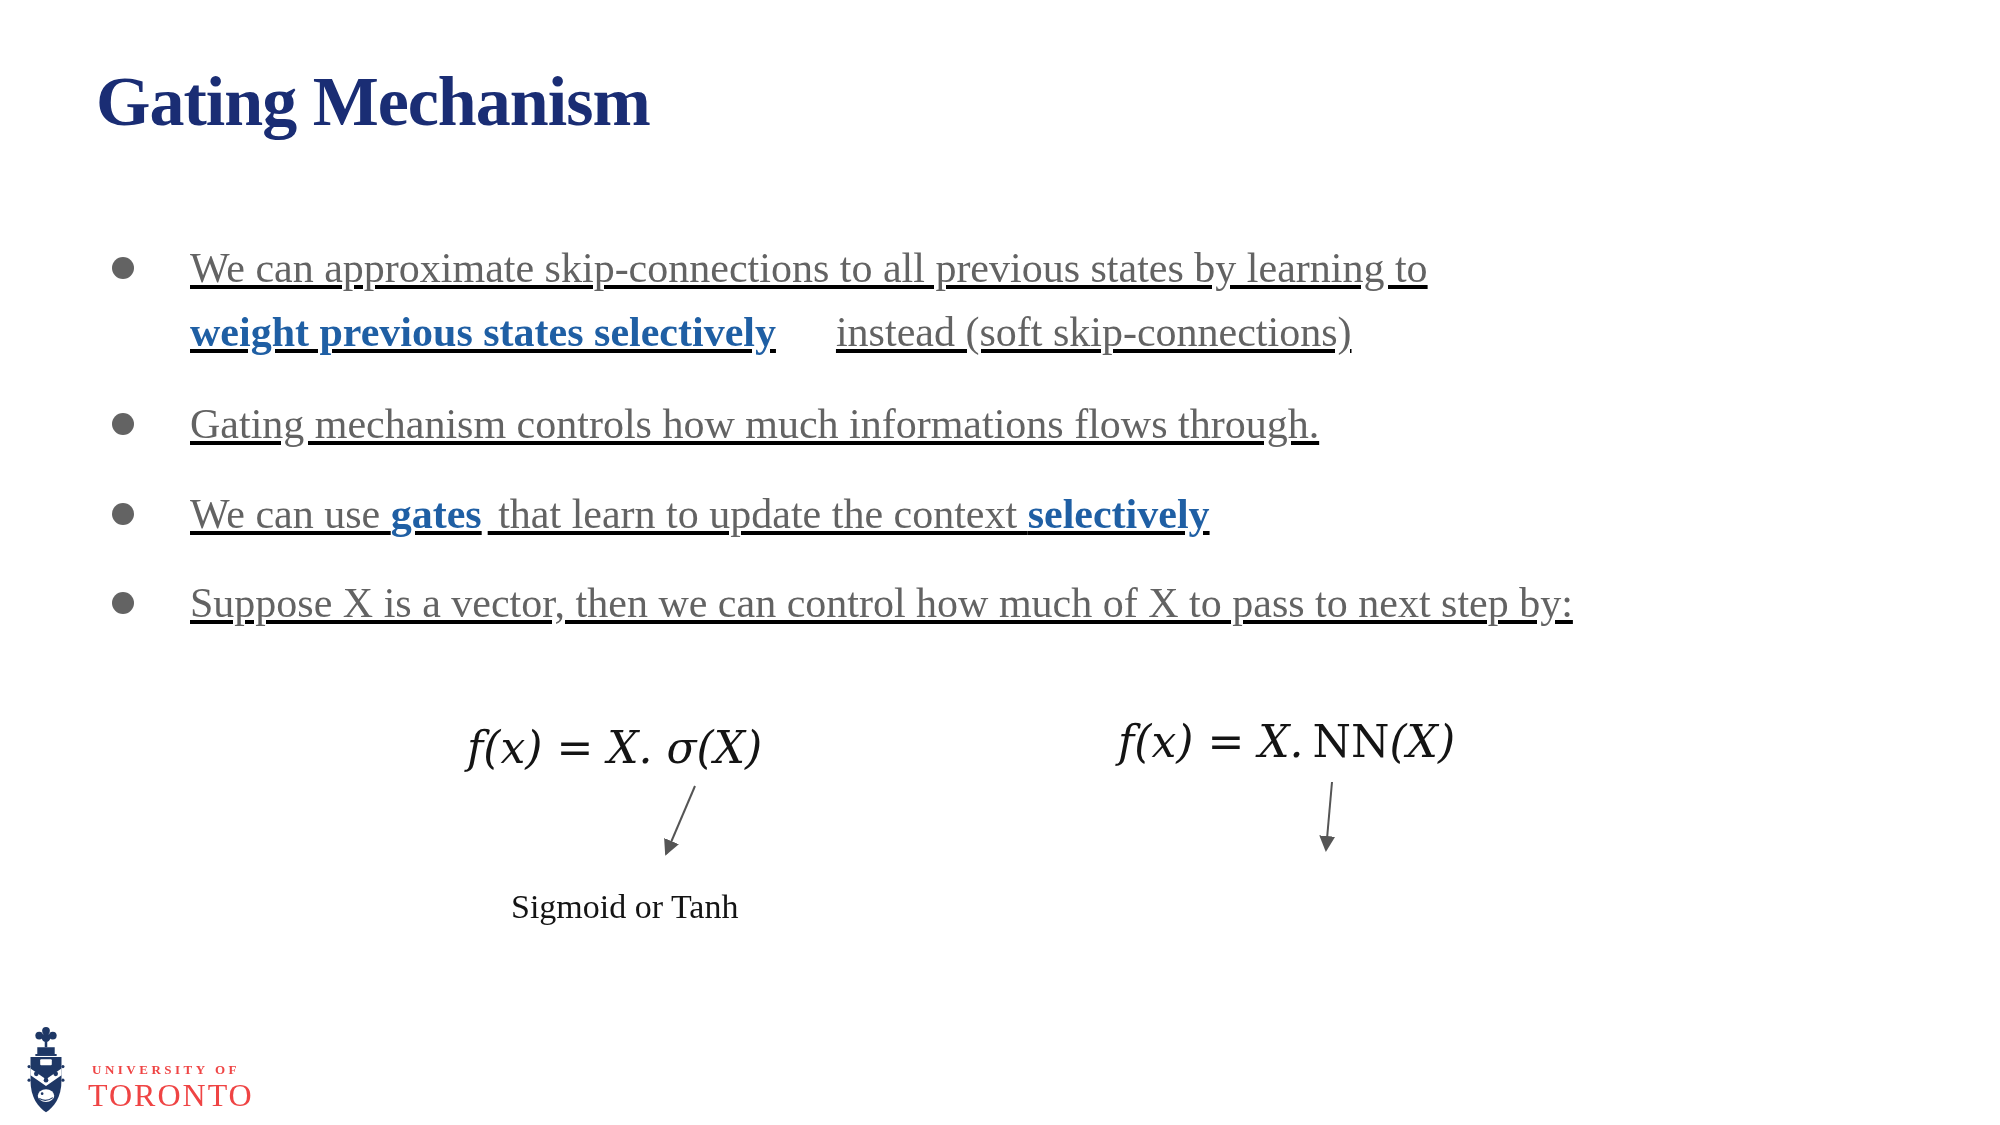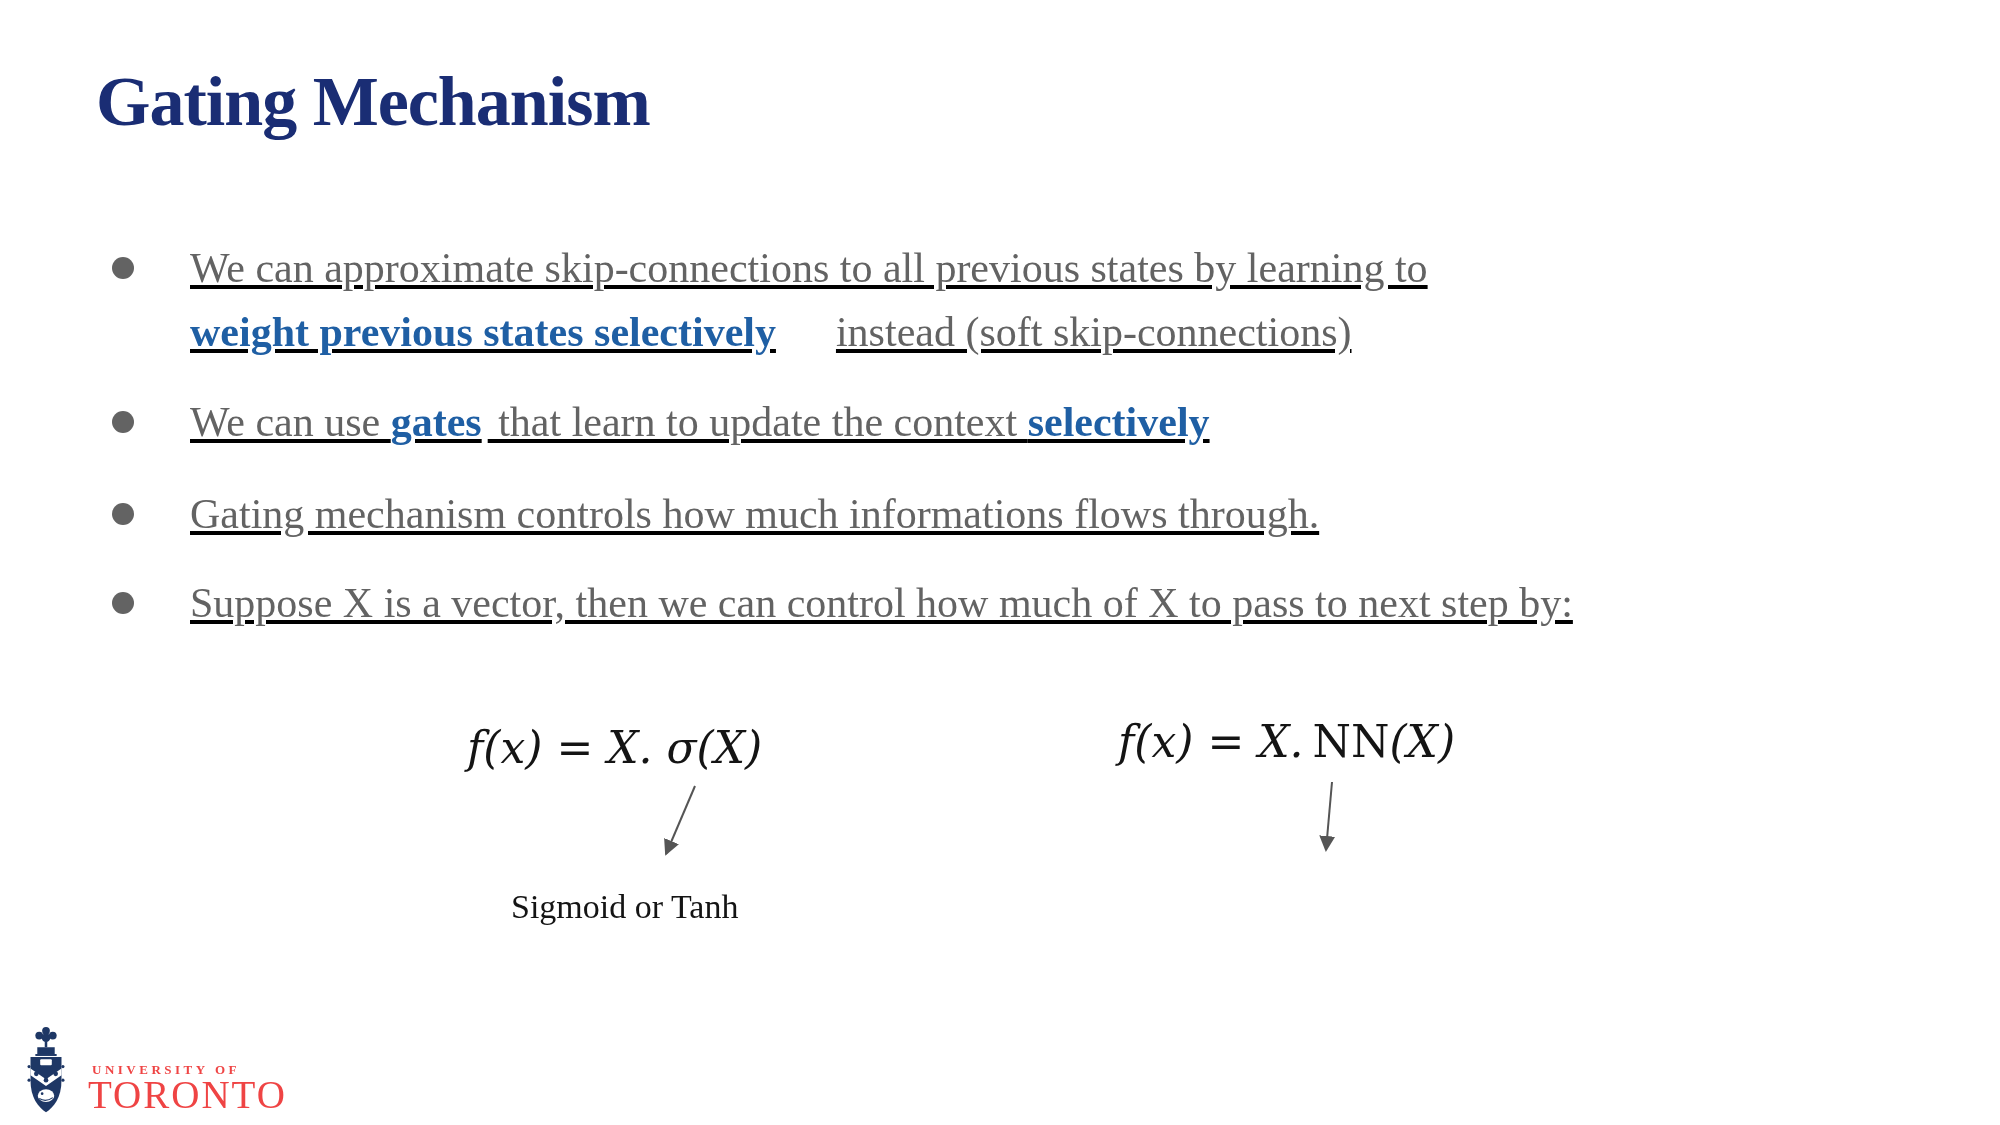--- a/index.html
+++ b/index.html
@@ -79,21 +79,21 @@
     display:flex; align-items:flex-start;
   }
   .crest { width:40px; height:92px; }
   .logo-text { margin-left:22px; margin-top:38px; color:#ef4444; }
   .logo-line1 {
     font-size:13px; font-weight:700;
     letter-spacing:3.5px;
     margin-left:4px;
   }
   .logo-line2 {
-    font-size:39px;
+    font-size:32px;
     letter-spacing:2px;
     line-height:34px;
   }
 </style>
 </head>
 <body>
 
 <div class="slide">
 
   <div class="title">Gating Mechanism</div>
@@ -101,30 +101,30 @@
   <div class="bullets">
 
     <div class="bullet">
       <span class="dot"></span>
       <div class="btext">
         <span>We can approximate skip-connections to all previous states by learning to</span><br>
         <span class="hl">weight previous states selectively</span><span class="rest-gap">instead (soft skip-connections)</span>
       </div>
     </div>
 
+    <div class="bullet b3">
+      <span class="dot"></span>
+      <div class="btext">Gating mechanism controls how much informations flows through.</div>
+    </div>
+
     <div class="bullet">
       <span class="dot"></span>
       <div class="btext">
         <span>We can use </span><span class="hl">gates</span><span class="gate-gap"> that learn to update the context </span><span class="hl">selectively</span>
       </div>
-    </div>
-
-    <div class="bullet b3">
-      <span class="dot"></span>
-      <div class="btext">Gating mechanism controls how much informations flows through.</div>
     </div>
 
     <div class="bullet b4">
       <span class="dot"></span>
       <div class="btext">Suppose X is a vector, then we can control how much of X to pass to next step by:</div>
     </div>
 
   </div>
 
   <div class="formula f1">f(x) = X. σ(X)</div>

